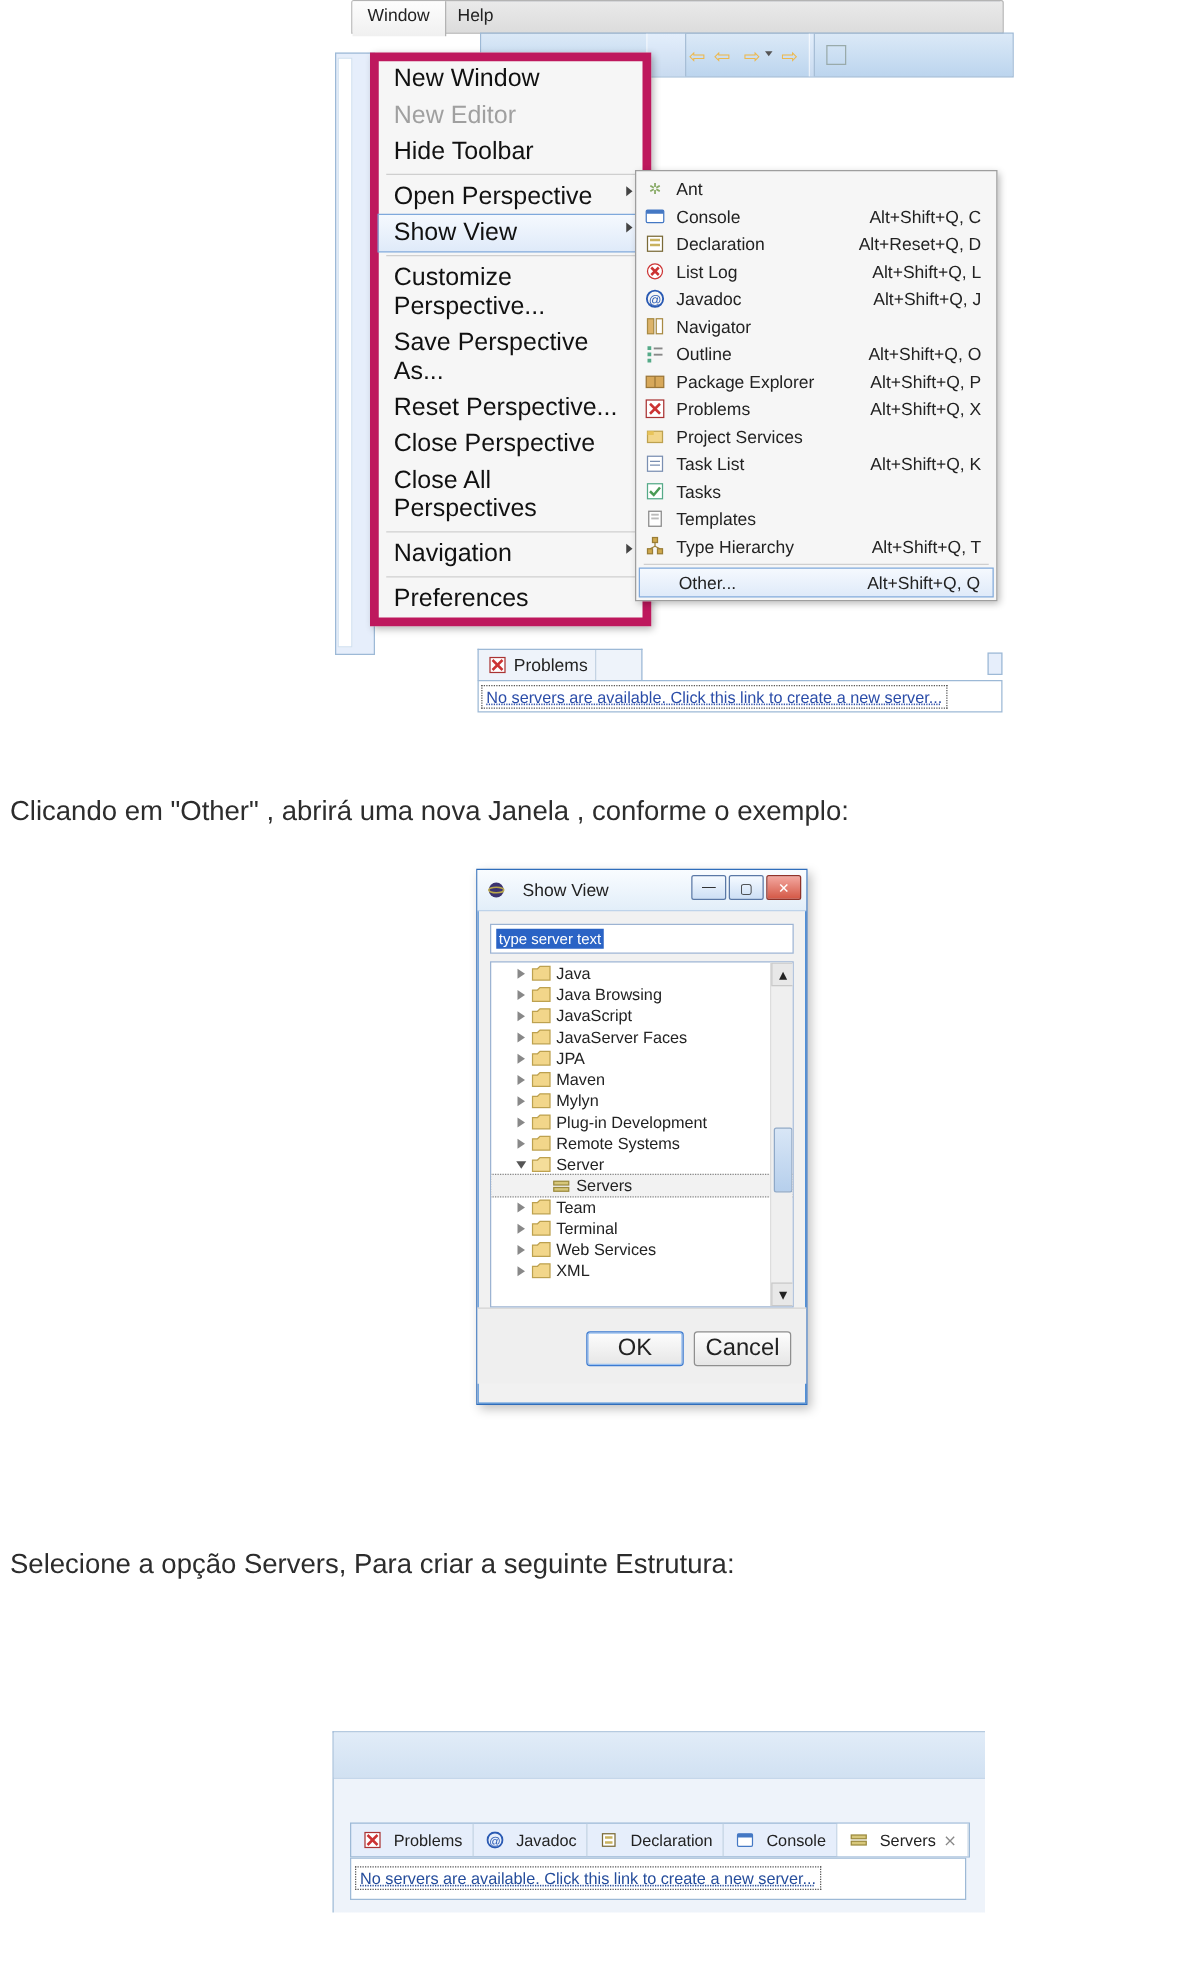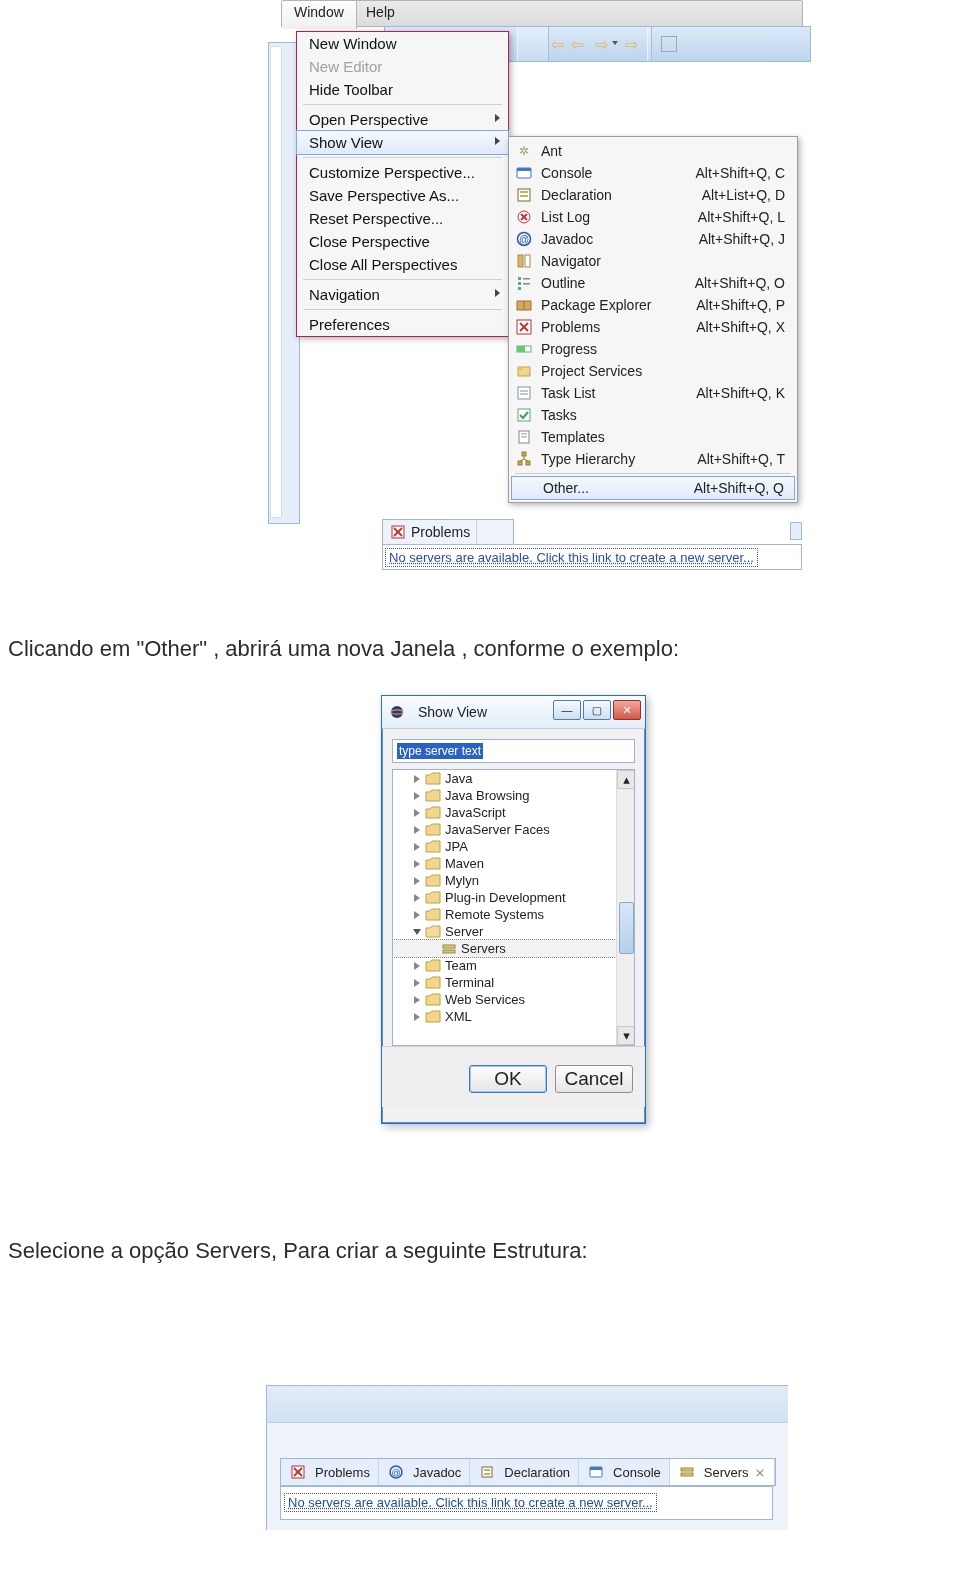--- a/index.html
+++ b/index.html
@@ -7,21 +7,21 @@
   .shortcut{margin-left:auto;color:#222}
   .icon{display:inline-flex;align-items:center;justify-content:center;width:18px;height:18px;margin-right:8px}
   .icon svg{display:block}
   .menubar{position:absolute;left:281px;top:0;width:520px;height:25px;background:linear-gradient(#eaeaea,#dcdcdc);border:1px solid #b3b3b3;border-radius:2px 2px 0 0}
   .menubar .tab{position:absolute;top:0;height:25px;font-size:14px;padding:3px 12px 0}
   .menubar .active{background:linear-gradient(#fdfdfd,#f0f0f0);border-right:1px solid #b3b3b3}
   .toolbar{position:absolute;left:384px;top:26px;width:425px;height:34px;background:linear-gradient(#dbe9f7,#bcd5ee);border:1px solid #9db9d6}
   .toolbar .tbtn{position:absolute;top:0;width:30px;height:34px;border-left:1px solid rgba(255,255,255,.6);border-right:1px solid #a7bed6;background:linear-gradient(#e3eefb,#c9dbf0)}
   .toolbar .arrow{position:absolute;top:8px;width:18px;height:18px;color:#edb84d}
   .poparrow{position:absolute;top:14px;width:0;height:0;border-left:3px solid transparent;border-right:3px solid transparent;border-top:4px solid #555}
-  .dropdown{position:absolute;left:296px;top:31px;width:211px;background:#f6f6f6;border:1px solid #be185d;box-shadow:2px 2px 6px rgba(0,0,0,.3);font-size:15px}
+  .dropdown{position:absolute;left:296px;top:42px;width:211px;background:#f6f6f6;border:7px solid #be185d;box-shadow:2px 2px 6px rgba(0,0,0,.3);font-size:20px}
   .dropdown .item{position:relative;padding:3px 10px 3px 12px;color:#111}
   .dropdown .disabled{color:#a0a0a0}
   .dropdown .sep{height:1px;margin:3px 6px;background:#cfcfcf}
   .dropdown .sub {position:absolute;right:8px;top:6px;width:0;height:0;border-top:4px solid transparent;border-bottom:4px solid transparent;border-left:5px solid #444}
   .dropdown .highlight{background:linear-gradient(#f5f9fe,#dfeaf9);border:1px solid #7fa9dc;margin:-1px}
   .submenu{position:absolute;left:508px;top:136px;width:288px;background:#f6f6f6;border:1px solid #9e9e9e;box-shadow:2px 2px 6px rgba(0,0,0,.3);font-size:14px;padding:3px 0}
   .submenu .mitem{display:flex;align-items:center;padding:2px 12px 2px 6px}
   .submenu .mitem .lbl{flex:0 0 130px}
   .submenu .sep{height:1px;margin:3px 6px;background:#cfcfcf}
   .submenu .highlight{background:linear-gradient(#f5f9fe,#dfeaf9);border:1px solid #7fa9dc;margin:-1px 2px;padding:2px 10px 2px 5px}
@@ -128,21 +128,21 @@
       </div>
       <div class="mitem">
         <span class="icon">
           <svg width="16" height="16">
             <rect x="2" y="2" width="12" height="12" fill="#fff" stroke="#7a6a37"></rect>
             <rect x="4" y="4" width="8" height="2" fill="#c9b25f"></rect>
             <rect x="4" y="8" width="8" height="2" fill="#c9b25f"></rect>
           </svg>
         </span>
         <span class="lbl">Declaration</span>
-        <span class="shortcut">Alt+List+Q, D</span>
+        <span class="shortcut">Alt+Reset+Q, D</span>
       </div>
       <div class="mitem">
         <span class="icon">
           <svg width="16" height="16">
             <circle cx="8" cy="8" r="6" fill="#fff" stroke="#c33"></circle>
             <line x1="5" y1="5" x2="11" y2="11" stroke="#c33" stroke-width="2"></line>
             <line x1="11" y1="5" x2="5" y2="11" stroke="#c33" stroke-width="2"></line>
           </svg>
         </span>
         <span class="lbl">List Log</span>
@@ -194,30 +194,20 @@
       <div class="mitem">
         <span class="icon">
           <svg width="16" height="16">
             <rect x="1" y="1" width="14" height="14" fill="#fff" stroke="#a33"></rect>
             <line x1="4" y1="4" x2="12" y2="12" stroke="#c33" stroke-width="2"></line>
             <line x1="12" y1="4" x2="4" y2="12" stroke="#c33" stroke-width="2"></line>
           </svg>
         </span>
         <span class="lbl">Problems</span>
         <span class="shortcut">Alt+Shift+Q, X</span>
-      </div>
-      <div class="mitem">
-        <span class="icon">
-          <svg width="16" height="16">
-            <rect x="1" y="5" width="14" height="6" fill="#fff" stroke="#6a9"></rect>
-            <rect x="1" y="5" width="8" height="6" fill="#6c6"></rect>
-          </svg>
-        </span>
-        <span class="lbl">Progress</span>
-        <span class="shortcut"></span>
       </div>
       <div class="mitem">
         <span class="icon">
           <svg width="16" height="16">
             <rect x="2" y="4" width="12" height="9" fill="#f2d68a" stroke="#bda14f"></rect>
             <rect x="2" y="4" width="5" height="3" fill="#e8c45a"></rect>
           </svg>
         </span>
         <span class="lbl">Project Services</span>
         <span class="shortcut"></span>

